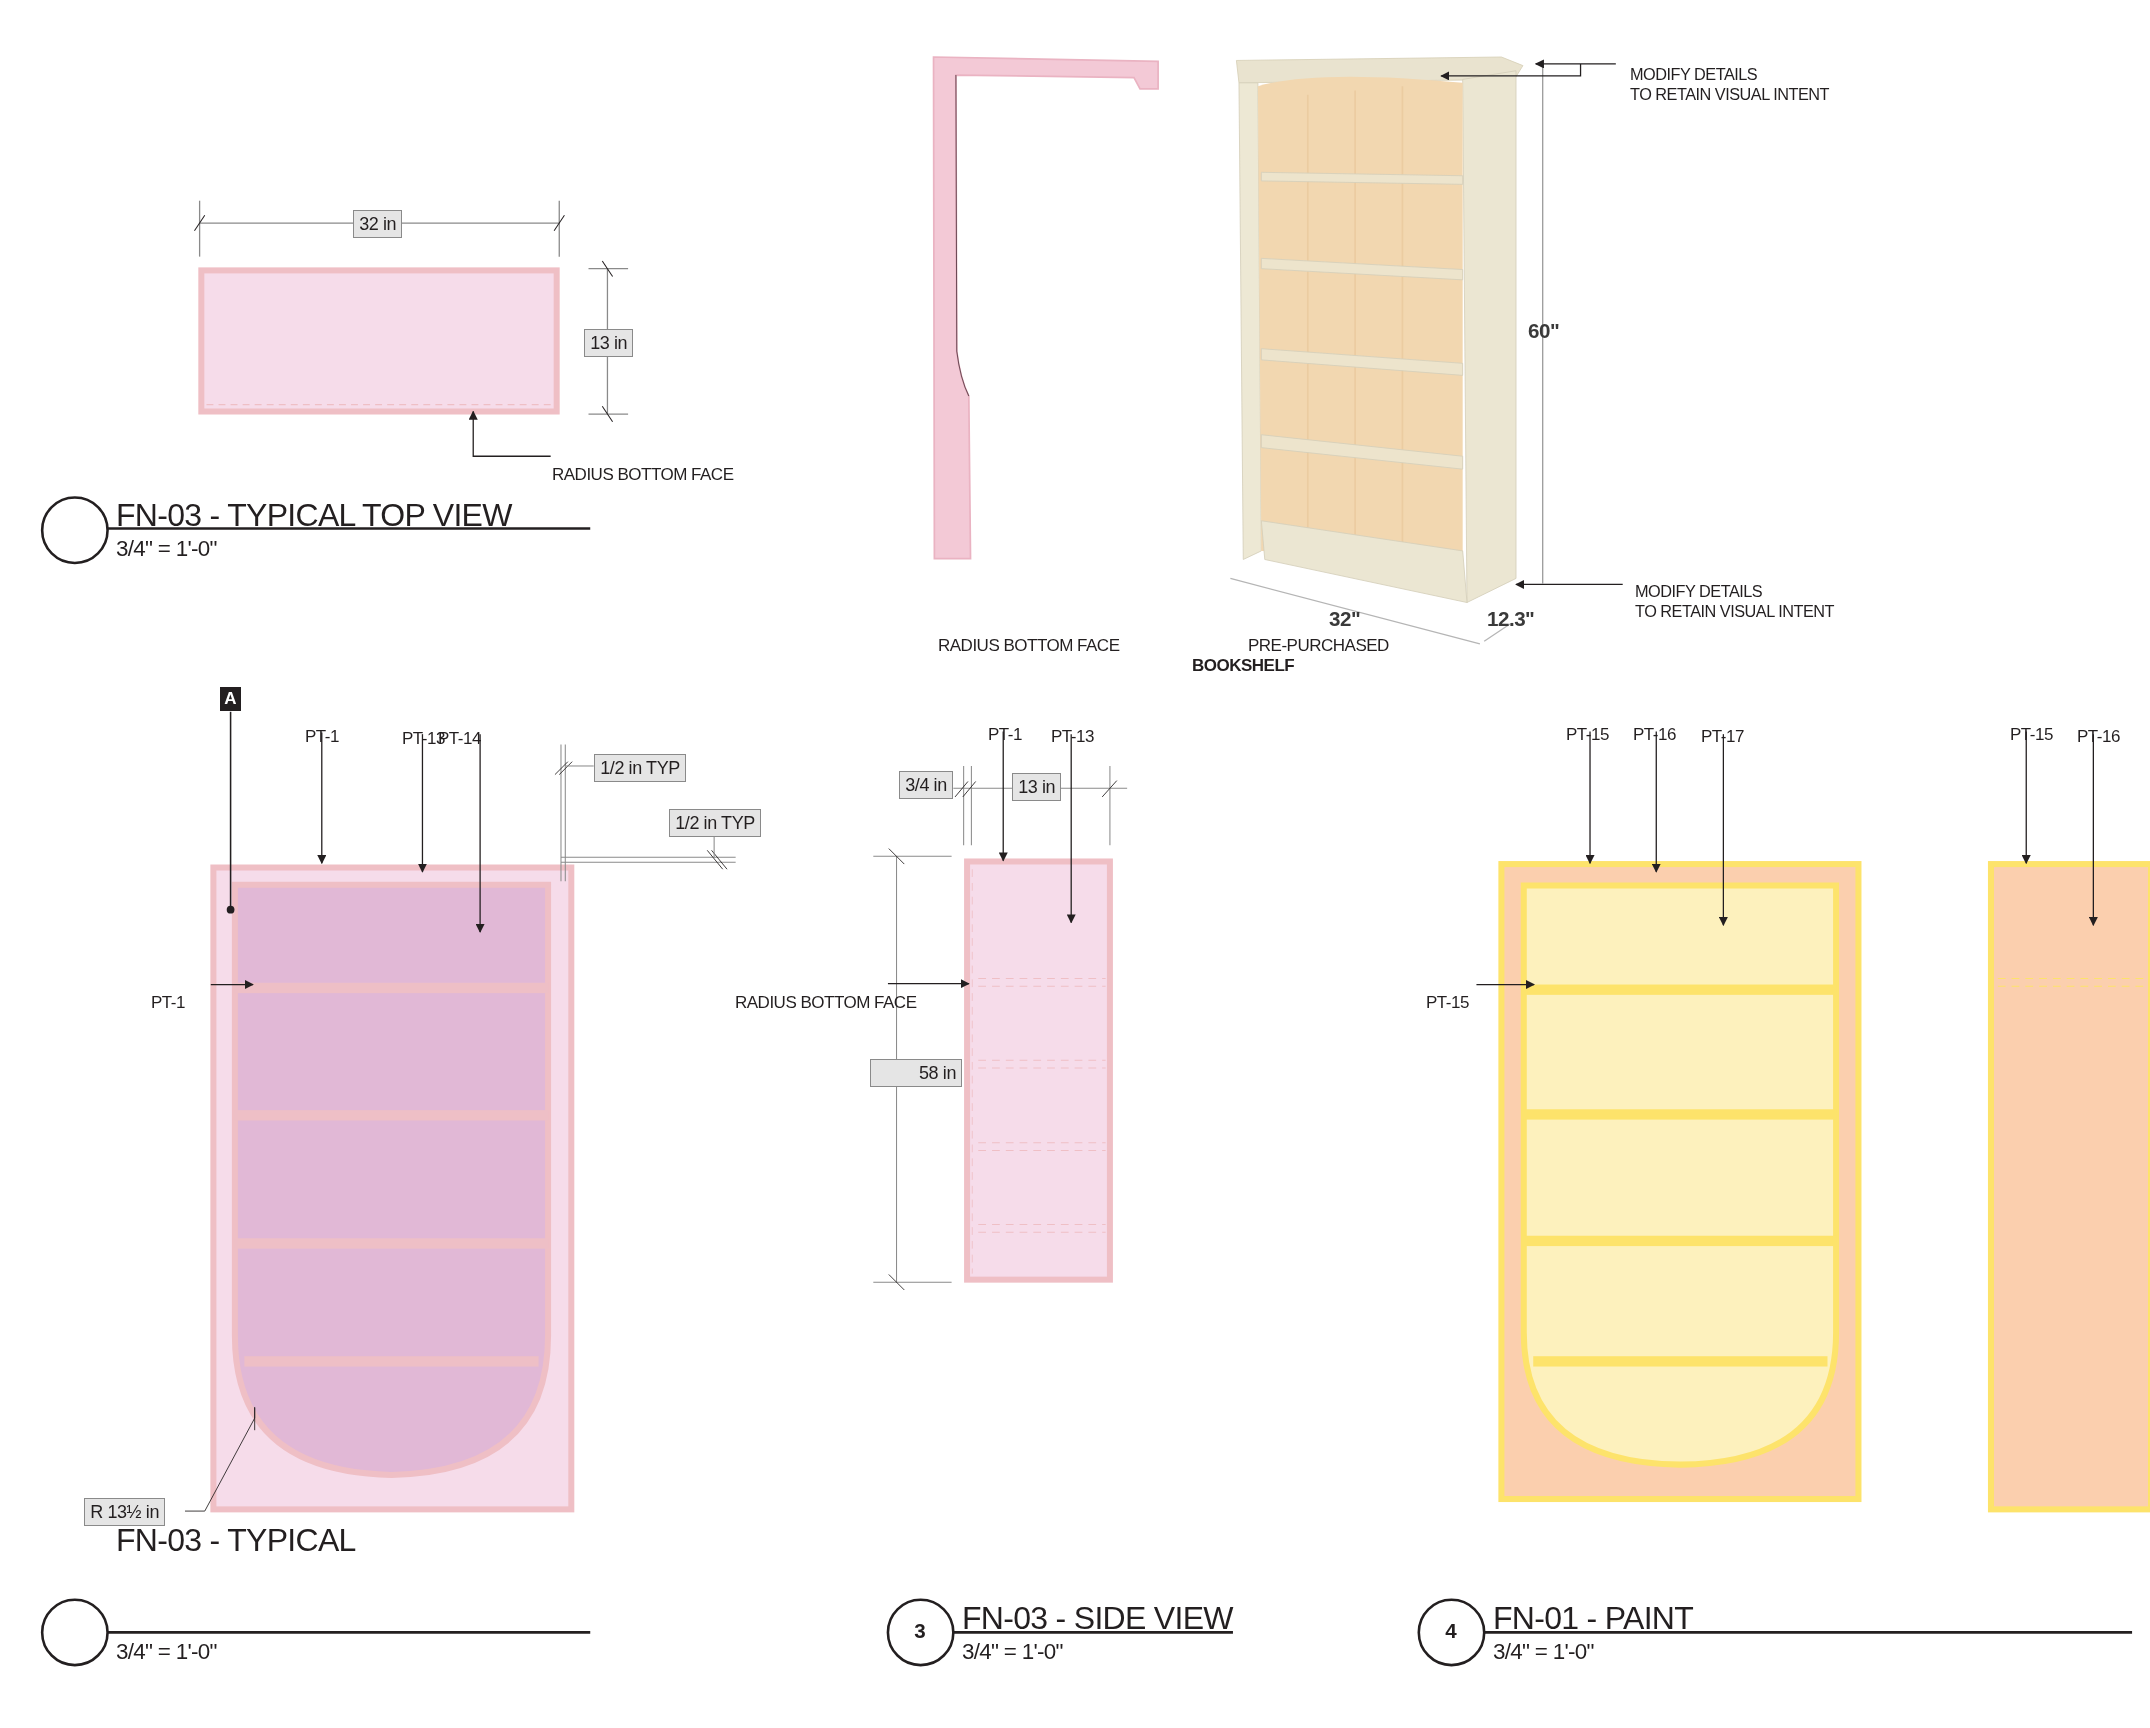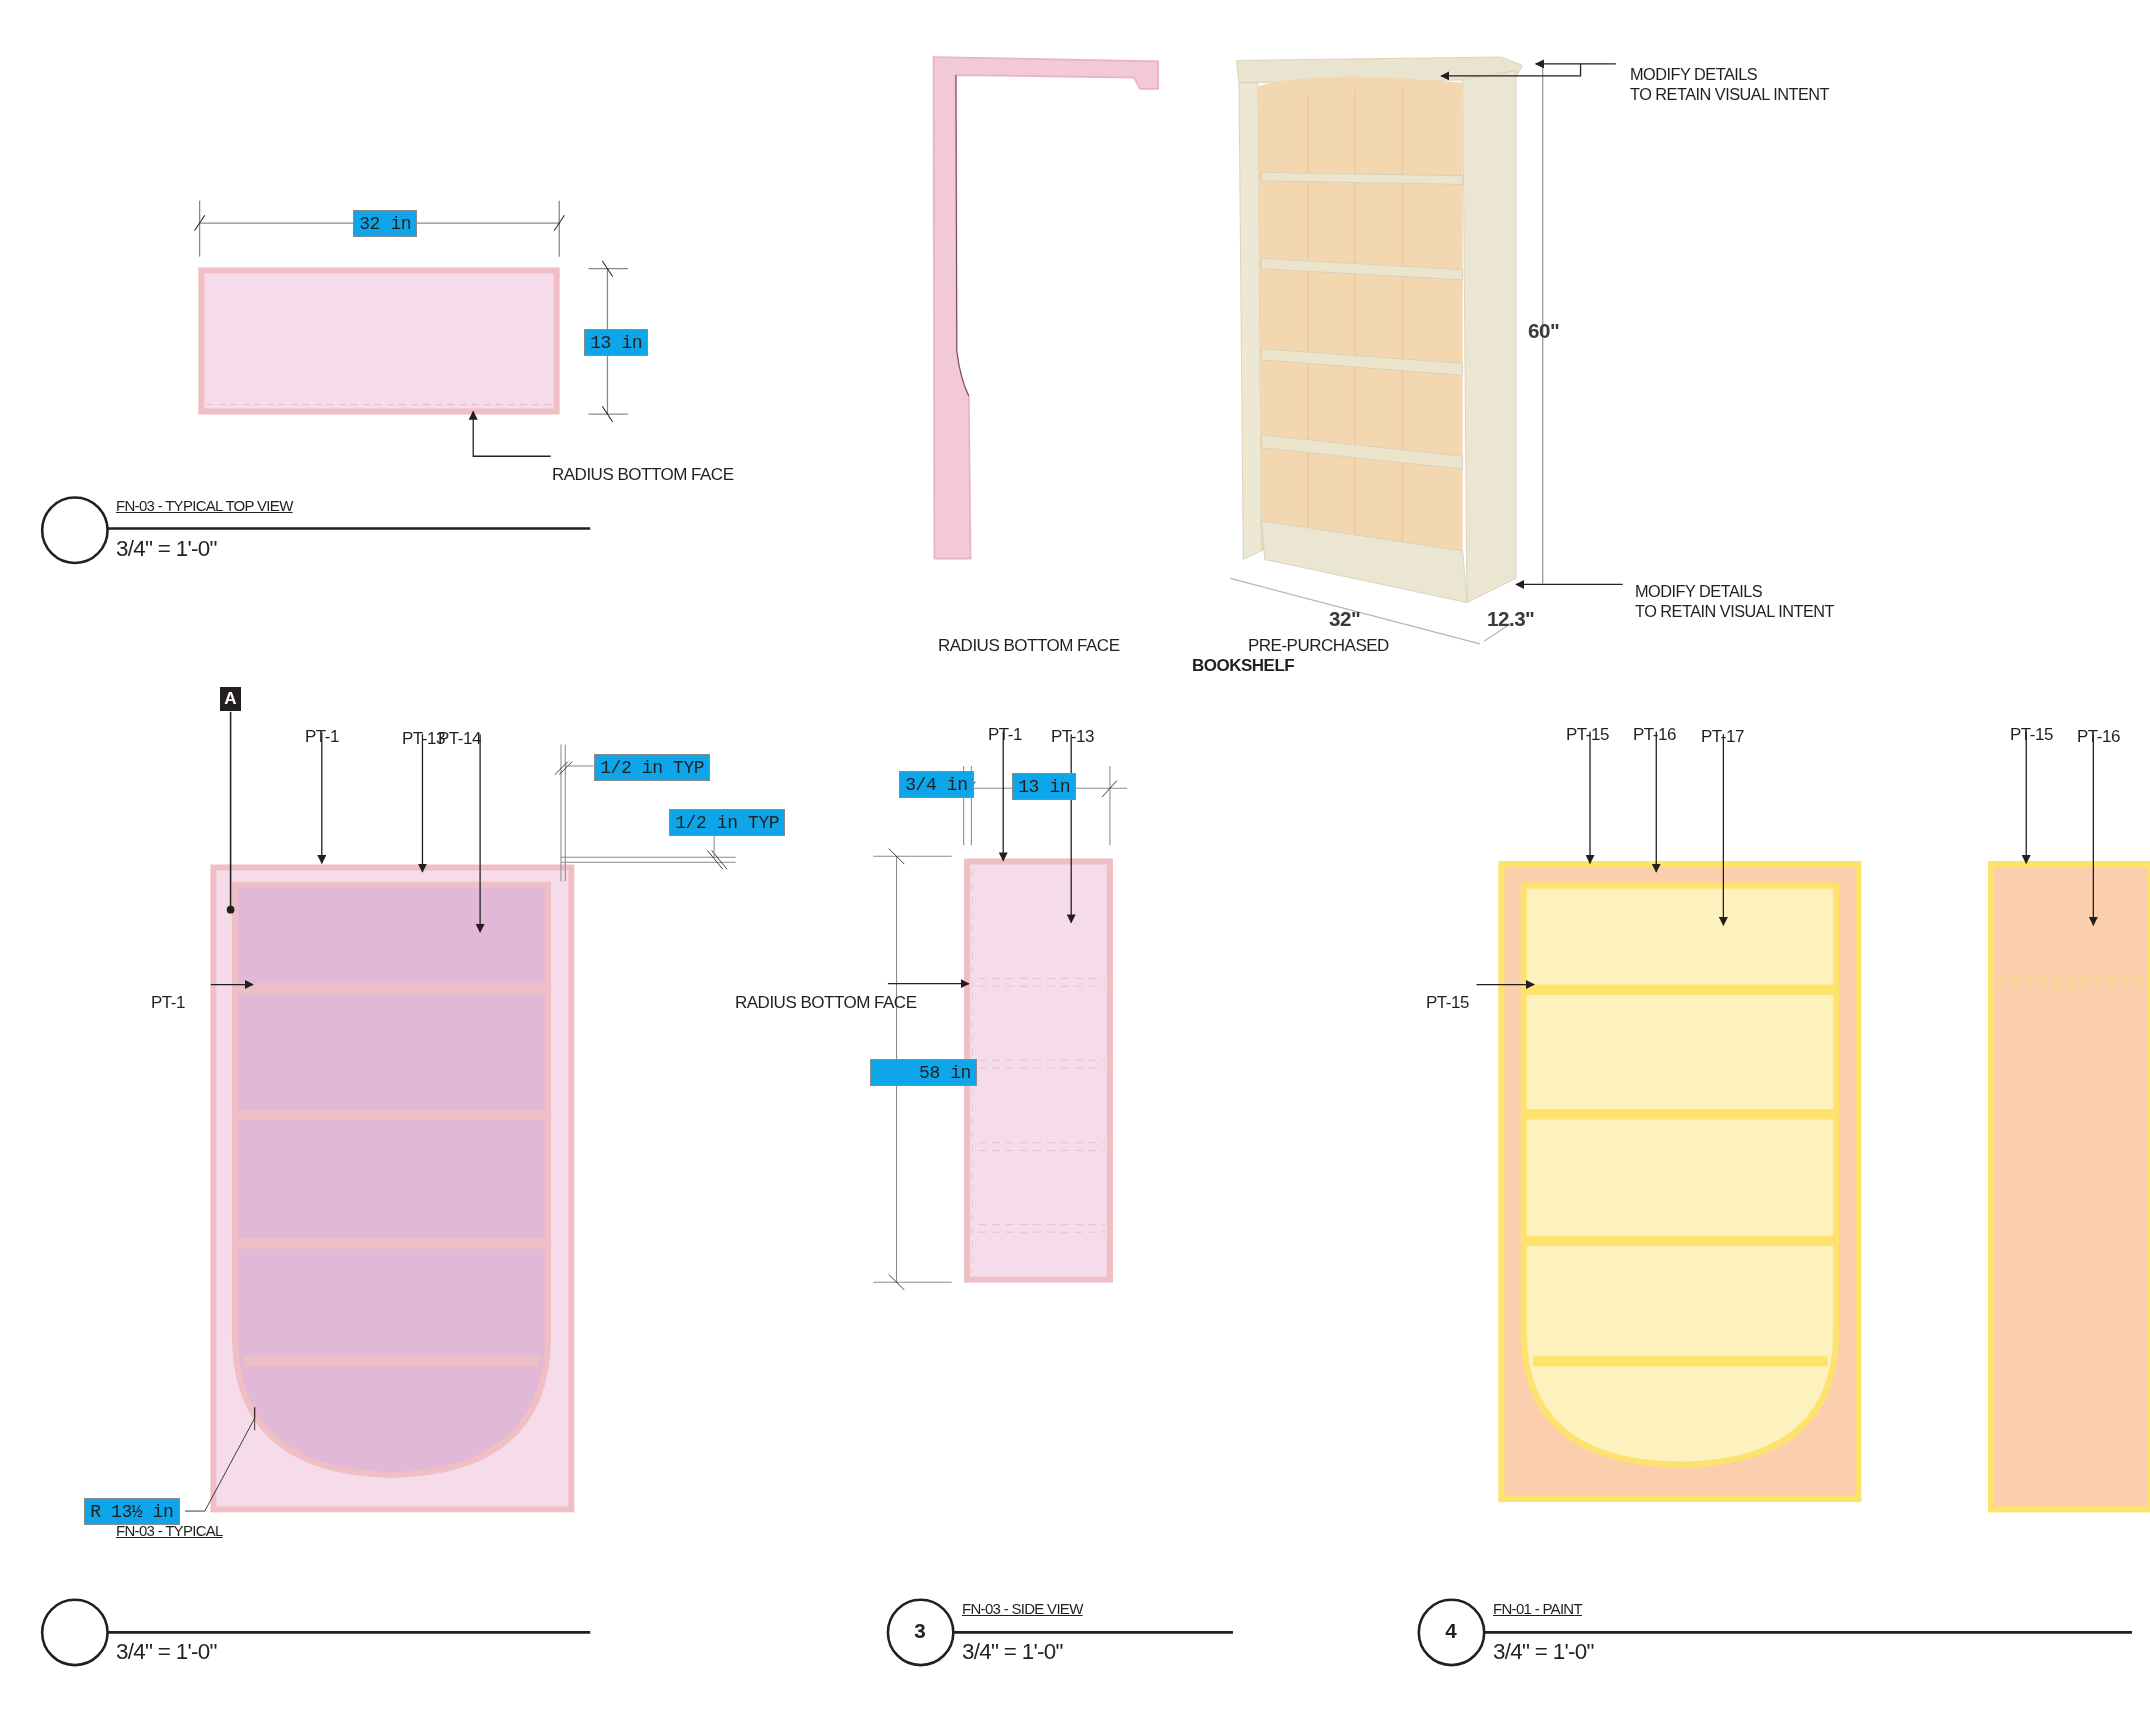--- a/index.html
+++ b/index.html
@@ -3,25 +3,25 @@
 <meta charset="utf-8">
 <style>
   html, body { margin:0; padding:0; background:#ffffff; }
   body { width:2151px; height:1729px; position:relative; overflow:hidden;
          font-family:"Liberation Sans", sans-serif; color:#231f20; }
   svg.canvas { position:absolute; left:0; top:0; }
   .lbl { position:absolute; font-family:"Liberation Sans", sans-serif; font-size:17px;
          letter-spacing:-0.5px; white-space:nowrap; color:#231f20;margin-top:18px; }
   .lbl.small { font-size:16.3px; }
   .lbl.bold { font-weight:bold; font-size:20.6px; color:#3a3a3a; }
-  .dimbox { position:absolute; background:#0ea5e9; border:1.3px solid #8a8a8a;
+  .dimbox { position:absolute; background:#e5e5e5; border:1.3px solid #8a8a8a;
             font-size:18px; padding:2.6px 5.2px; letter-spacing:-0.4px; white-space:nowrap;
-            font-family:Liberation Mono, monospace; }
-  .title { position:absolute; font-family:"Liberation Sans", sans-serif; font-size:15px;
-           letter-spacing:-0.7px; white-space:nowrap;text-decoration:underline; }
+            font-family:Liberation Sans, sans-serif; }
+  .title { position:absolute; font-family:"Liberation Sans", sans-serif; font-size:32px;
+           letter-spacing:-0.7px; white-space:nowrap; }
   .scale { position:absolute; font-family:"Liberation Sans", sans-serif; font-size:22.4px;
            letter-spacing:-0.7px; white-space:nowrap; }
   .tag-a { position:absolute; background:#231f20; color:#fff; font-weight:bold;
            font-size:17px; width:20.6px; height:24px; text-align:center; line-height:24px;
            font-family:"Liberation Sans", sans-serif; }
   .num { position:absolute; font-family:"Liberation Sans", sans-serif; font-size:20.6px;
          font-weight:bold; text-align:center; width:34px; }
 </style>
 </head>
 <body>

